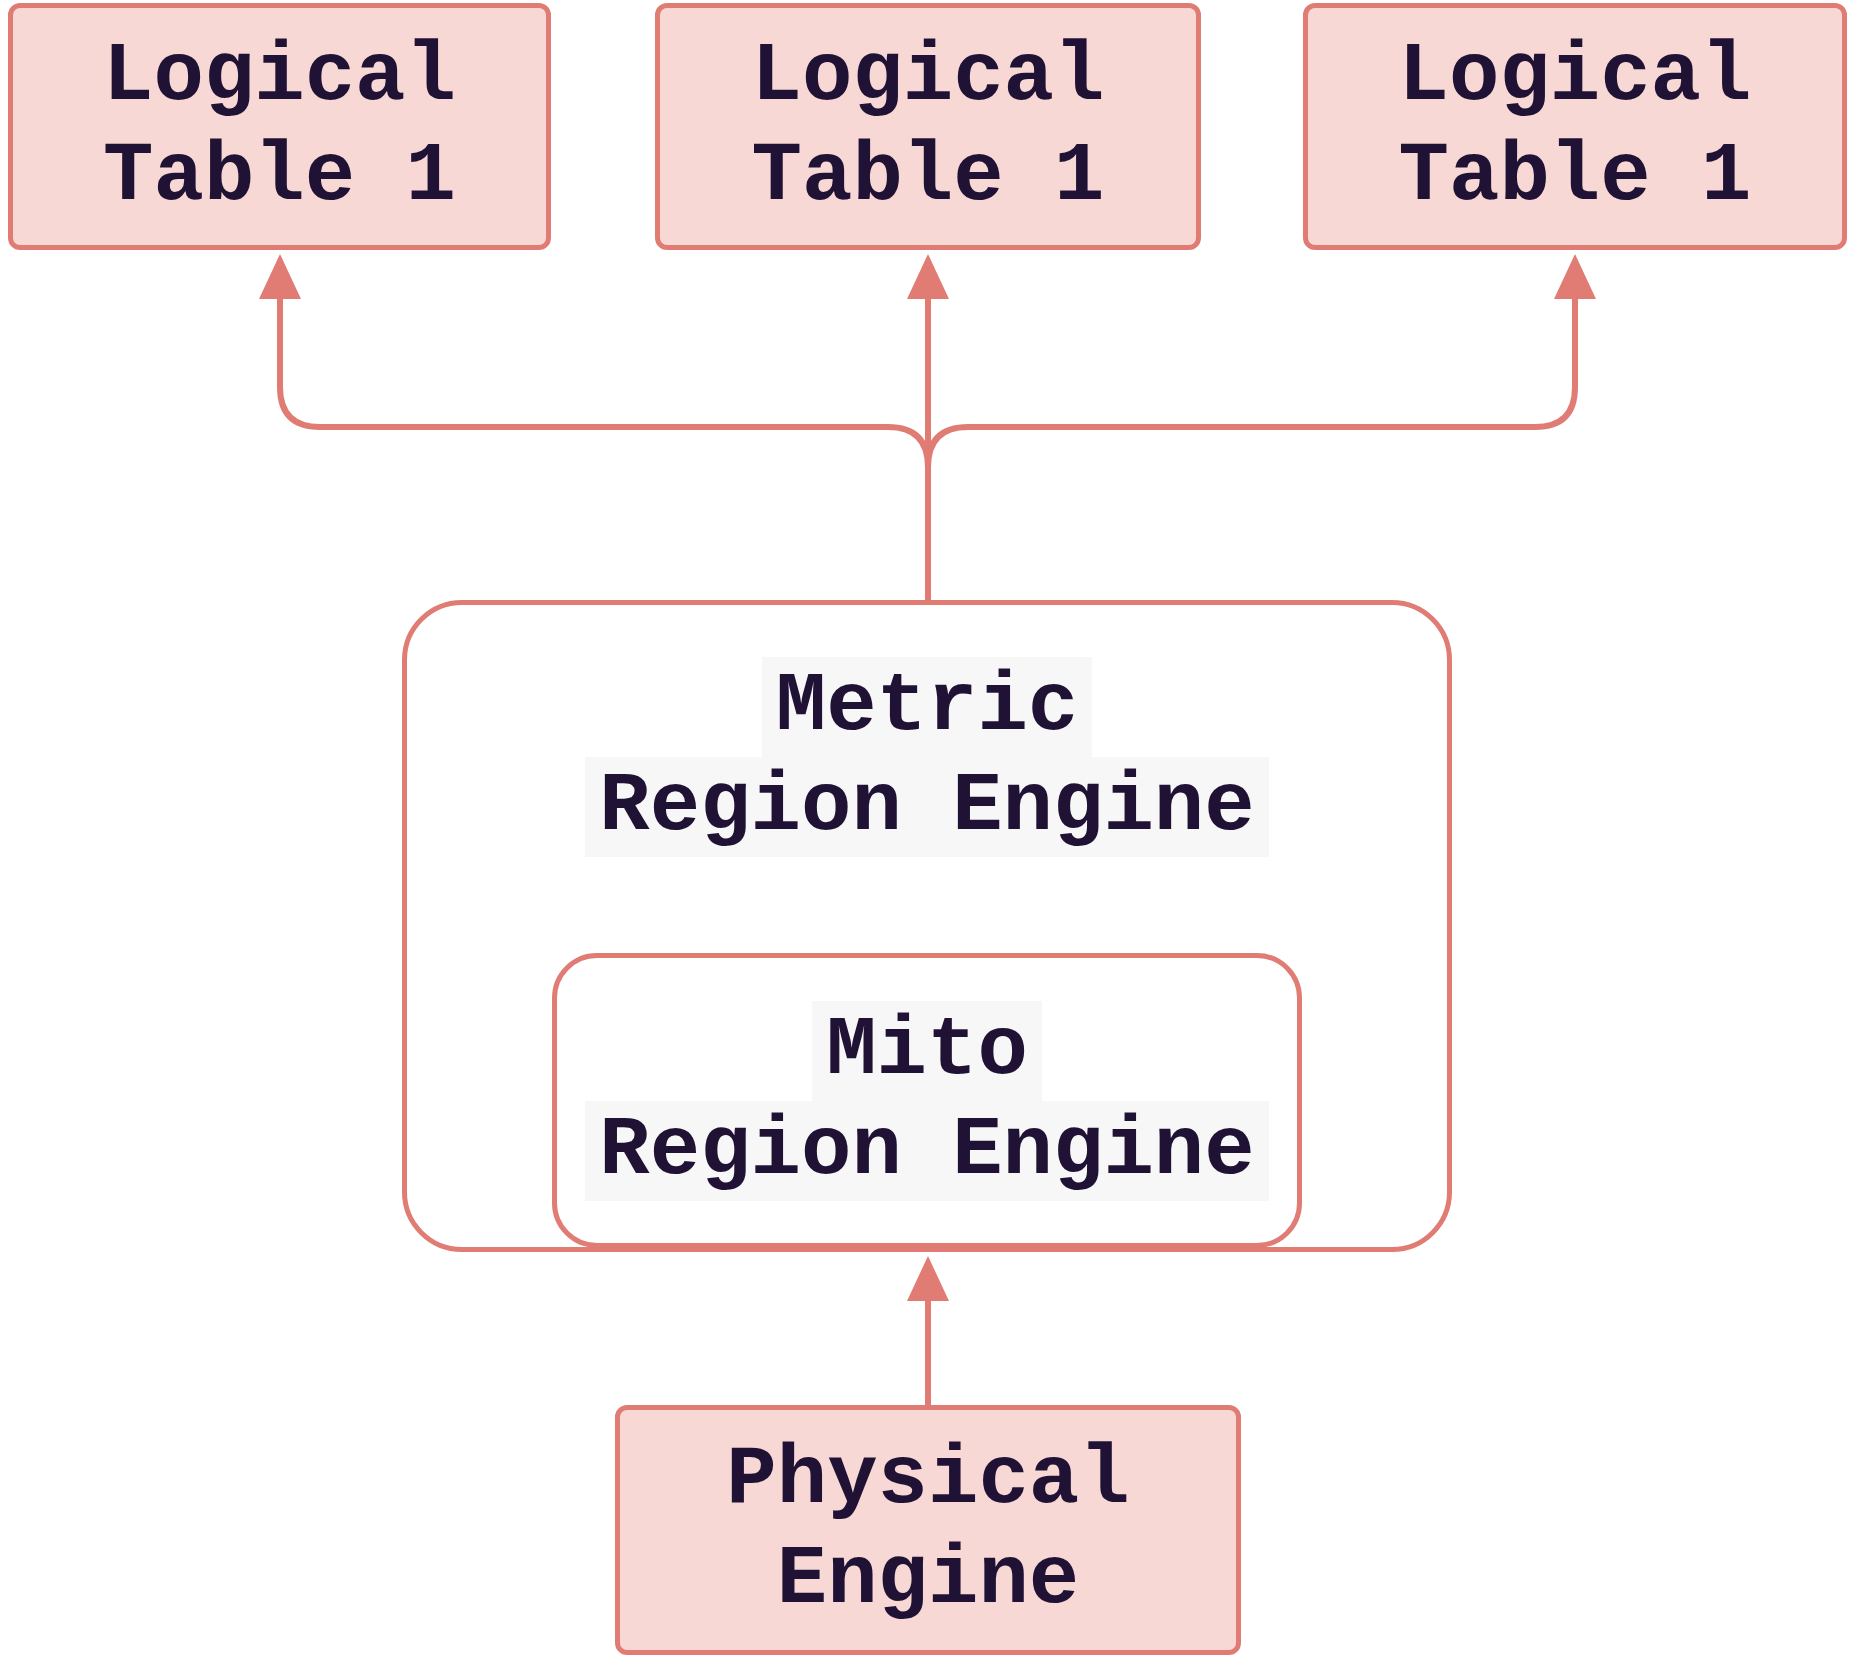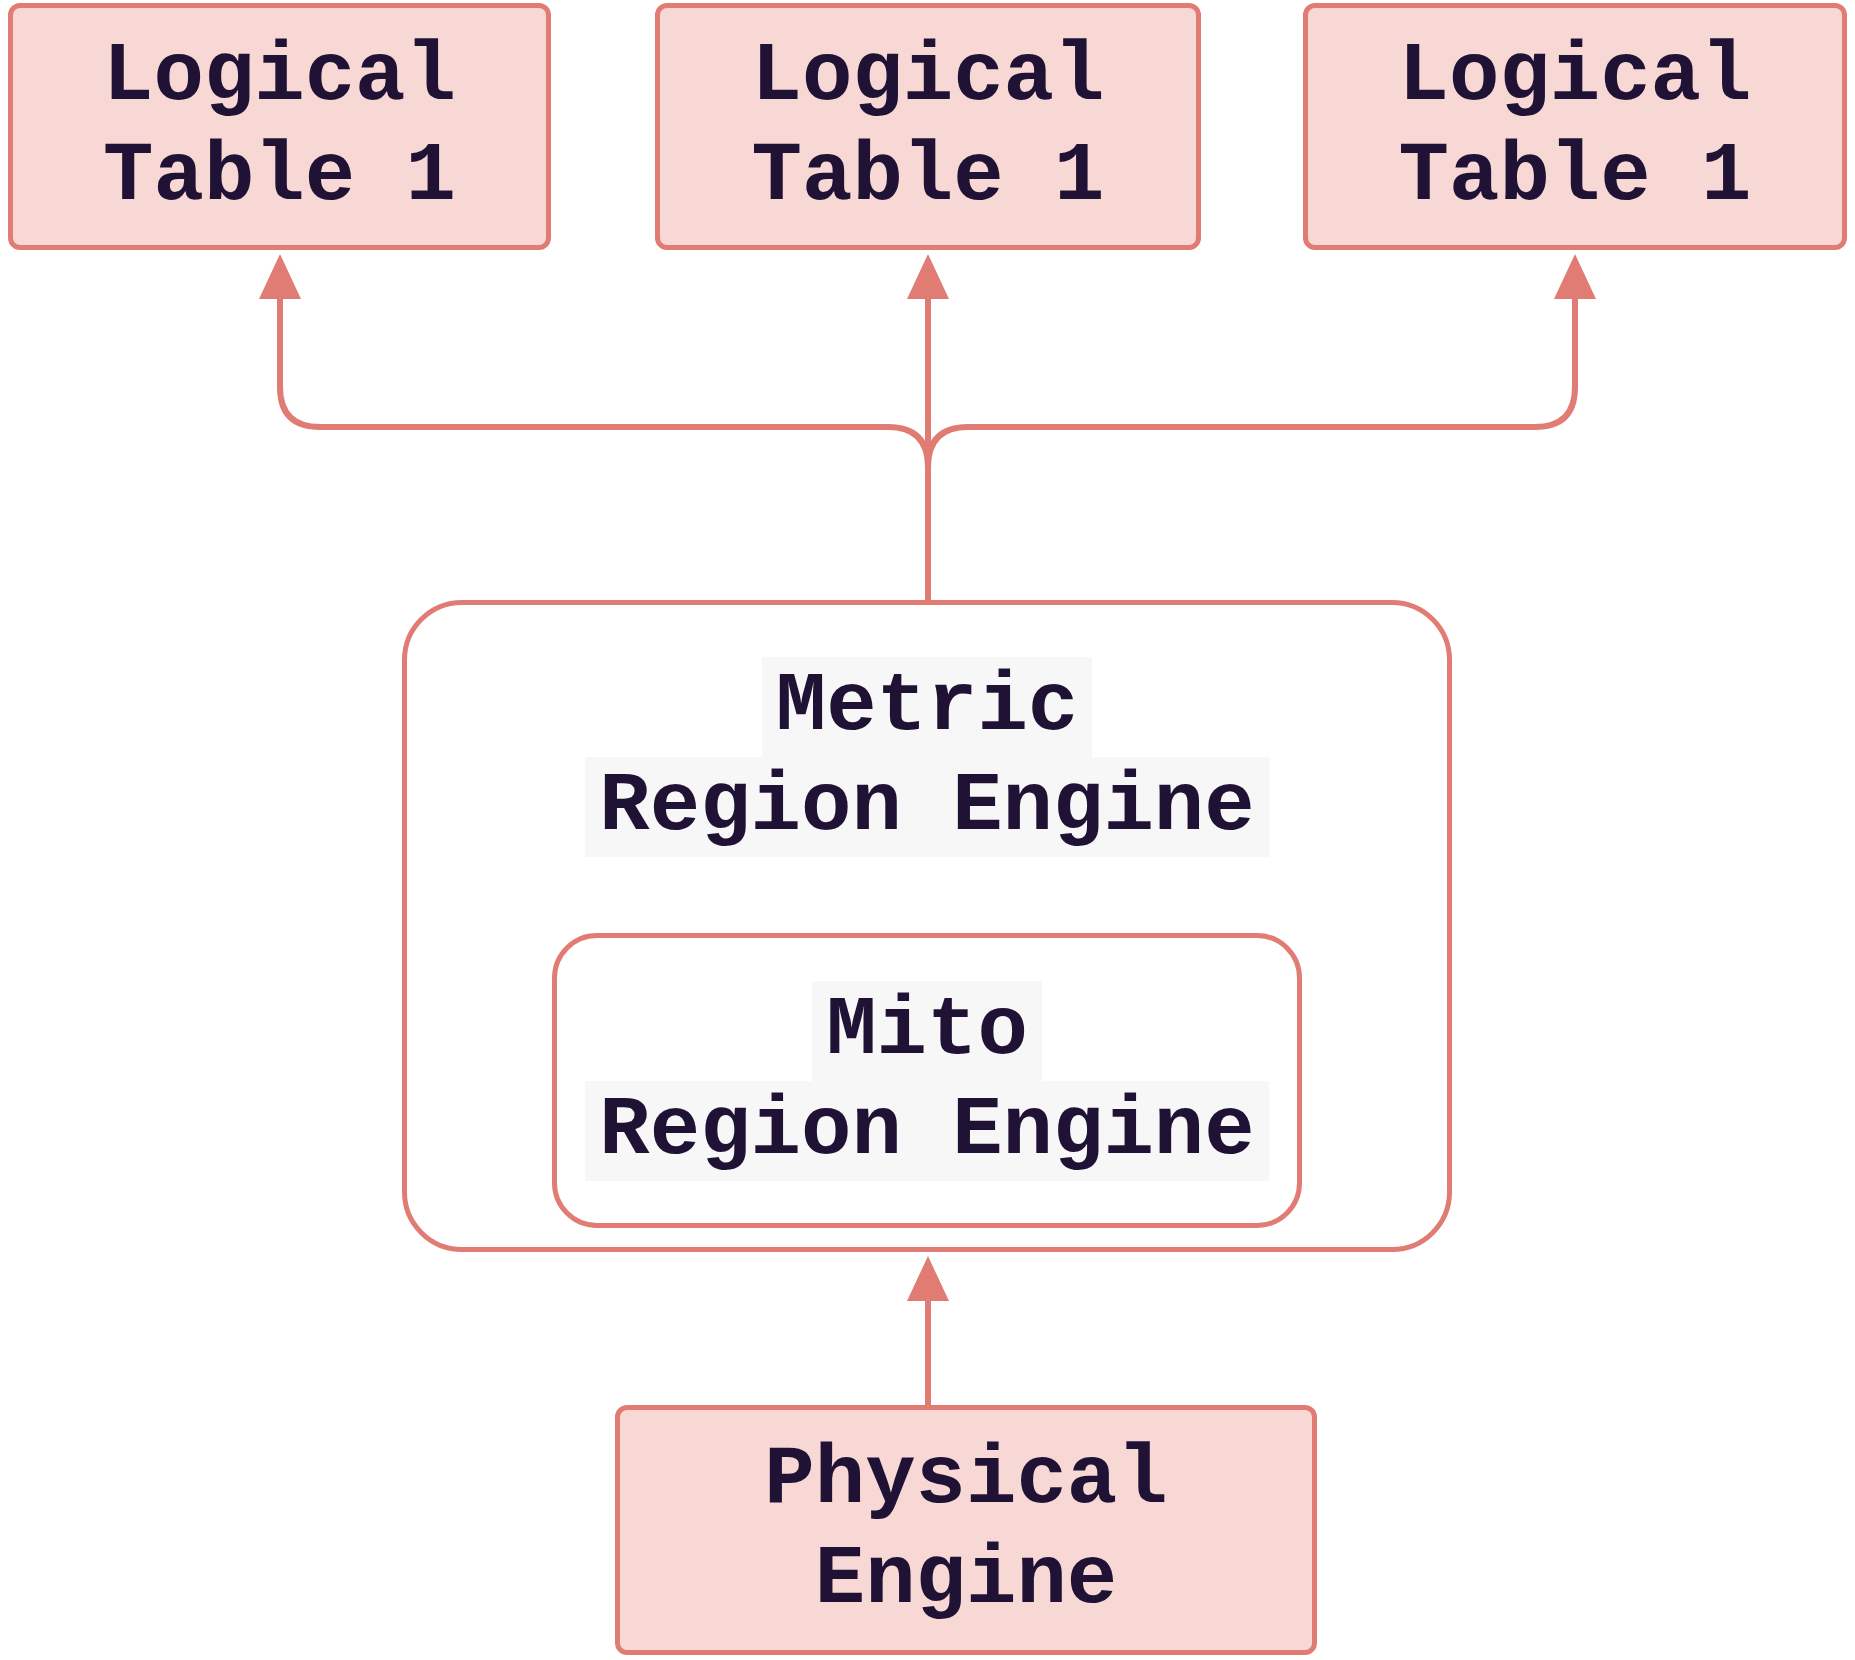--- a/index.html
+++ b/index.html
@@ -57,31 +57,31 @@
     background: var(--engine-fill);
   }
   .node.metric {
     left: 402px; top: 600px;
     width: 1050px; height: 652px;
     border-radius: 60px;
     justify-content: flex-start;
     padding-top: 52px;
   }
   .node.mito {
-    left: 145px; top: 328px;
+    left: 145px; top: 348px;
     width: 750px; height: 295px;
     border-radius: 45px;
     justify-content: center;
   }
   .node.logical-left   { left: 8px;    top: 3px; width: 543px; height: 247px; }
   .node.logical-center { left: 655px;  top: 3px; width: 546px; height: 247px; }
   .node.logical-right  { left: 1303px; top: 3px; width: 544px; height: 247px; }
   .node.physical {
     left: 615px; top: 1405px;
-    width: 702px; height: 250px;
+    width: 626px; height: 250px;
   }
   .line { display: block; white-space: nowrap; }
   .engine .line {
     display: inline-block;
     background: var(--label-bg);
     padding: 0 14px;
   }
 </style>
 </head>
 <body>

